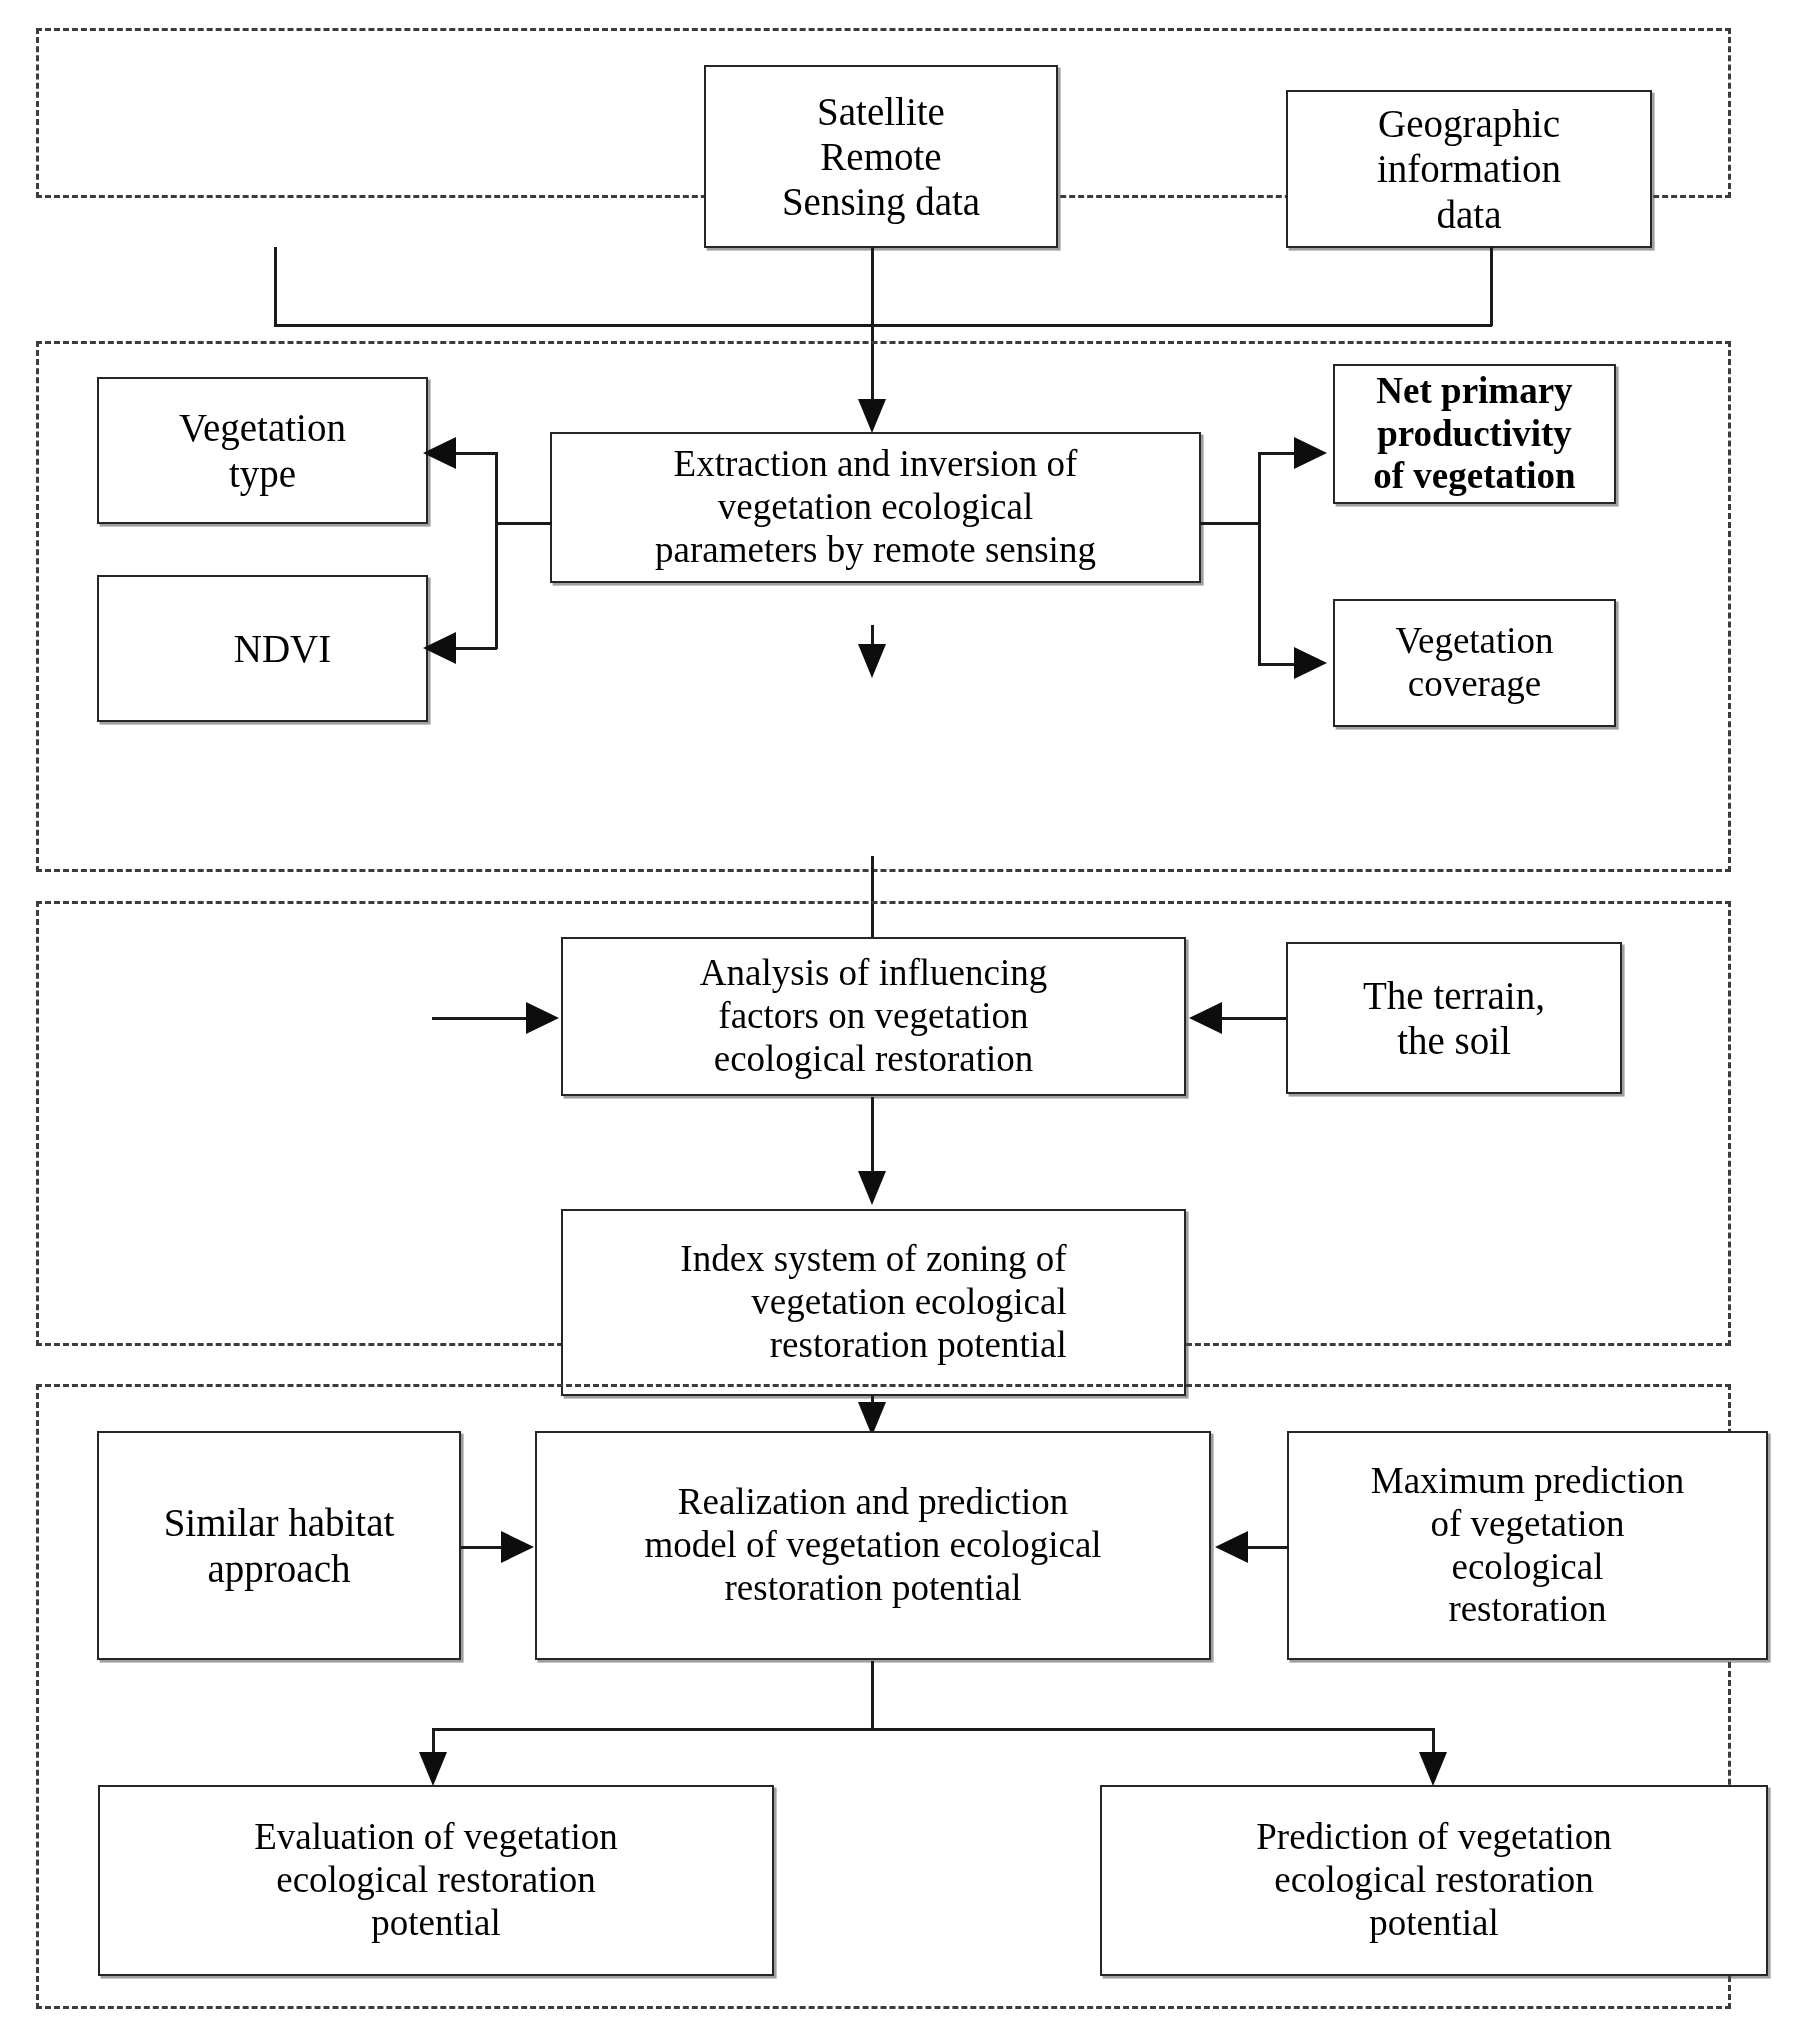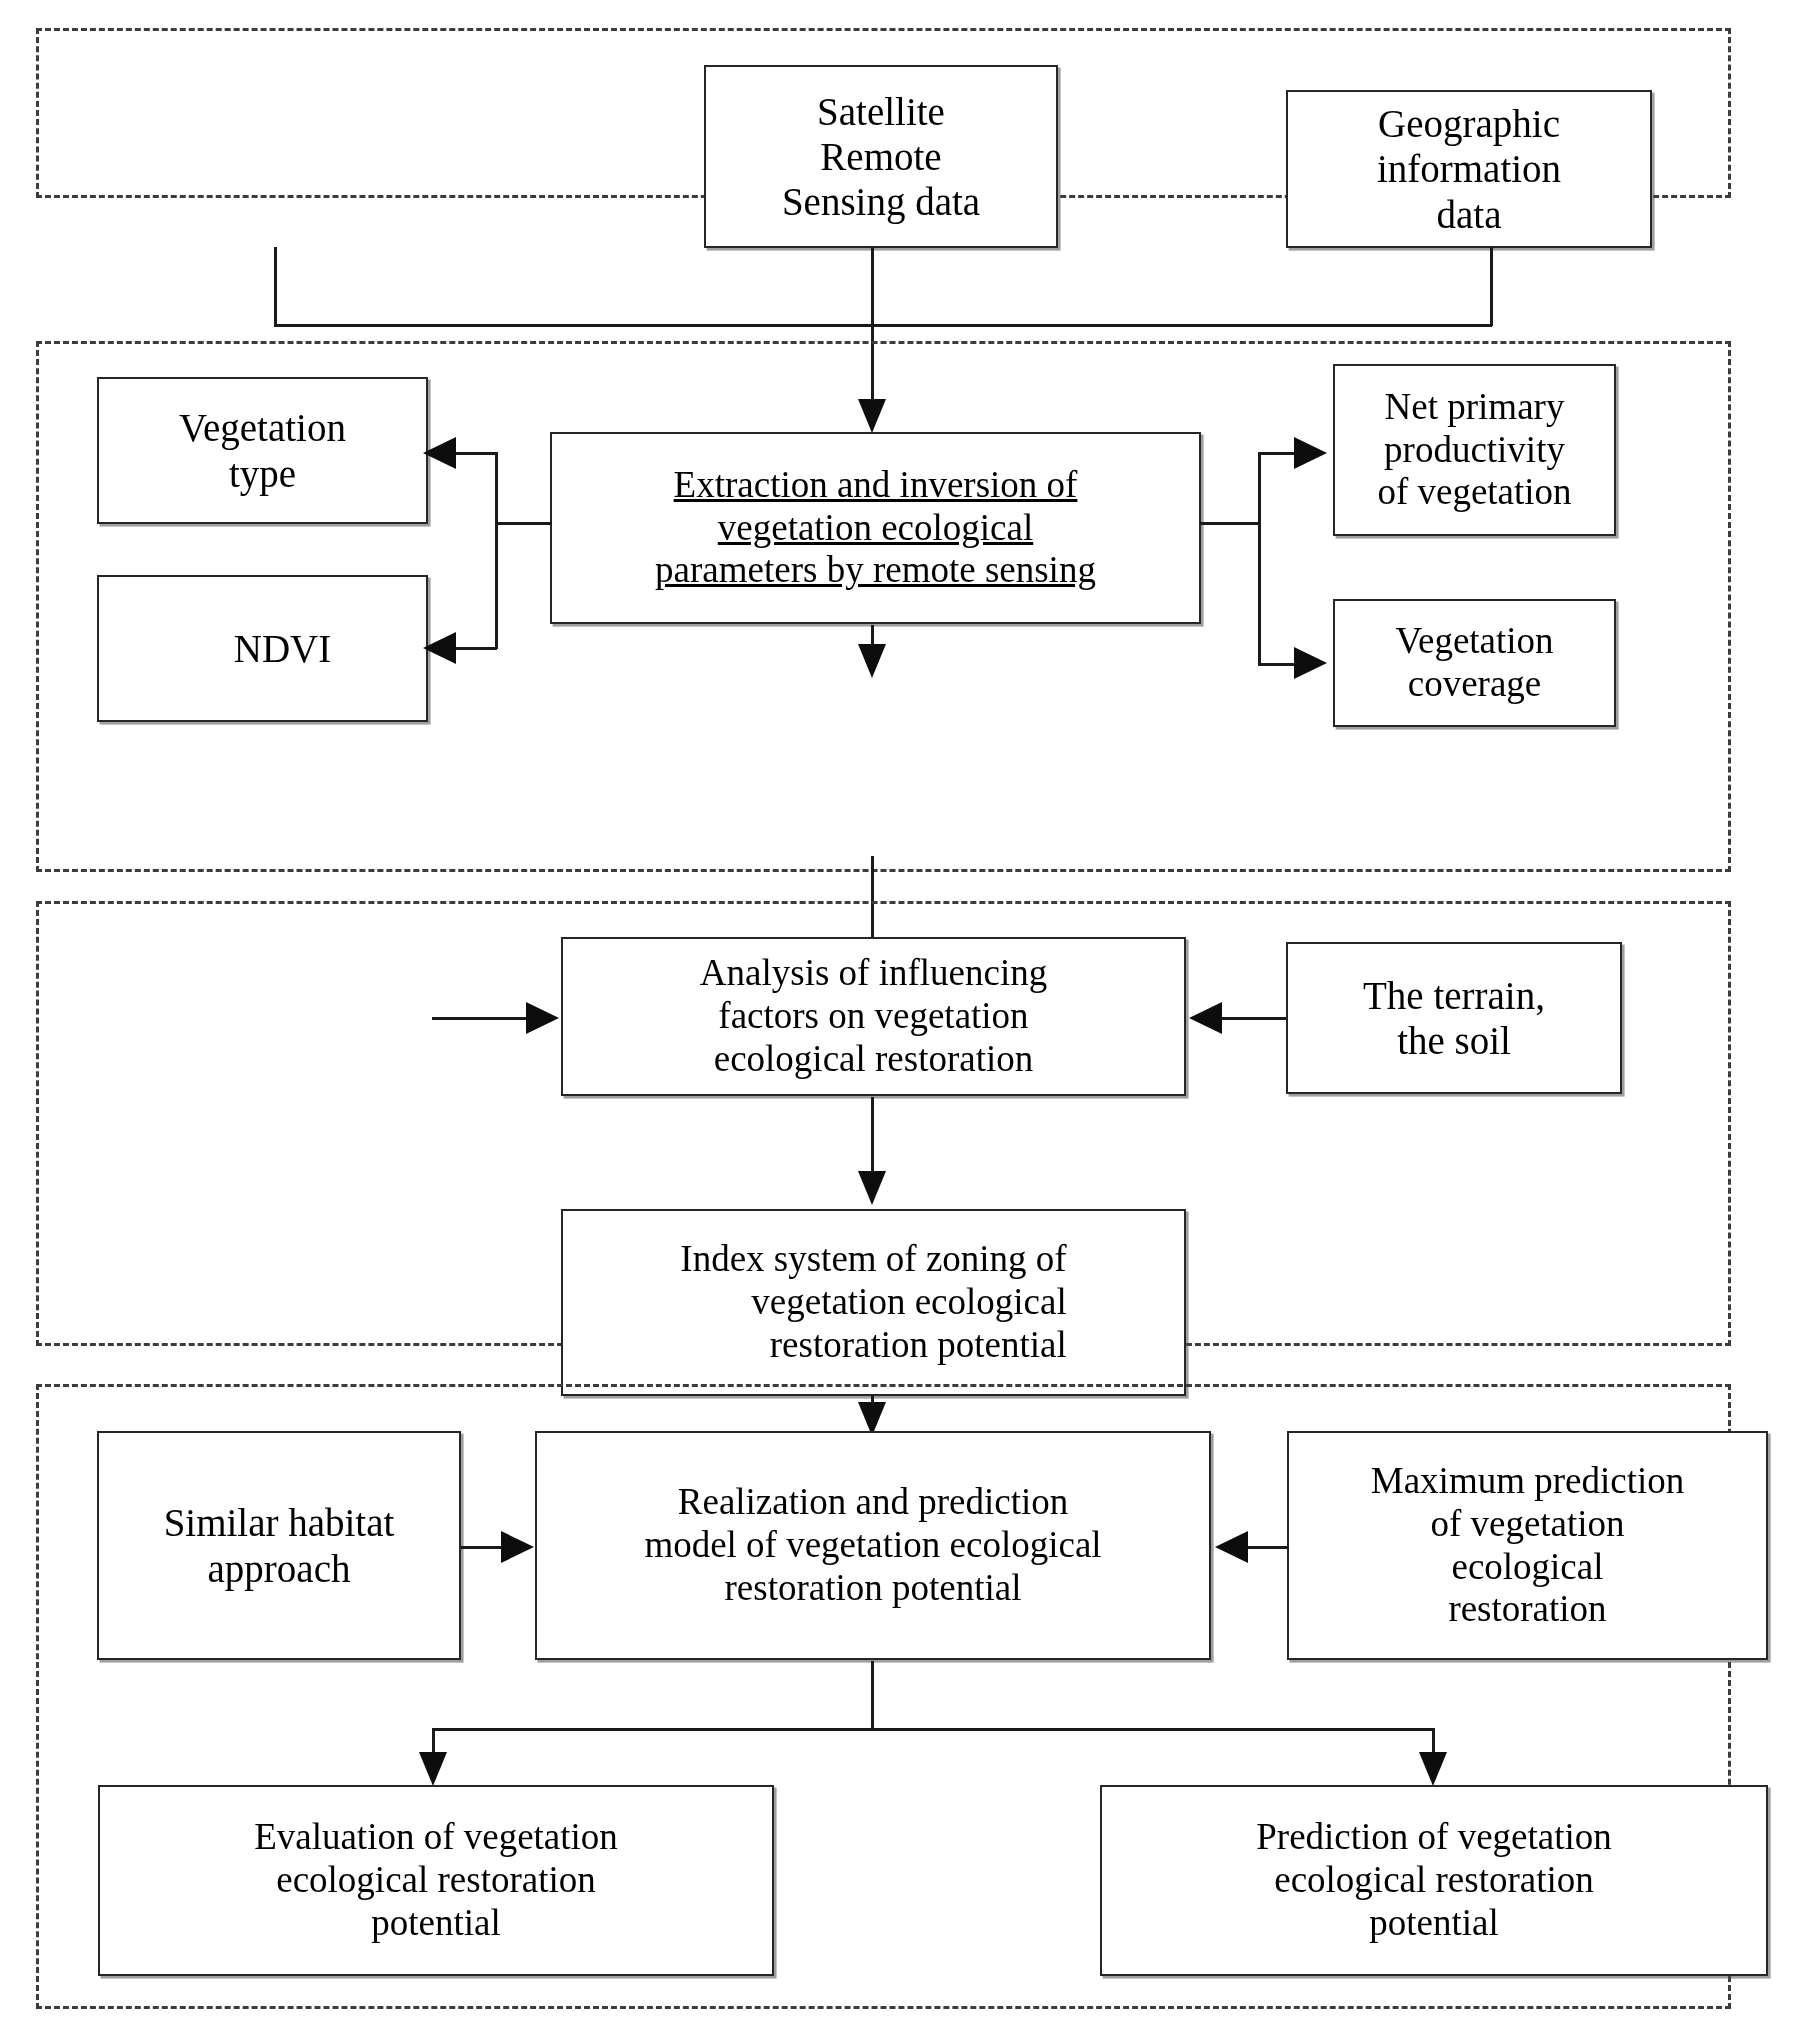--- a/index.html
+++ b/index.html
@@ -58,27 +58,27 @@
 
   <div class="node f40" style="left:97px;top:377px;width:331px;height:147px;">
     <span style="white-space:pre-line;">Vegetation
 type</span>
   </div>
 
   <div class="node f40" style="left:97px;top:575px;width:331px;height:147px;padding-left:40px;">
     <span style="white-space:pre-line;">NDVI</span>
   </div>
 
-  <div class="node f38" style="left:550px;top:432px;width:651px;height:192px;text-decoration:underline;">
+  <div class="node f38" style="left:550px;top:432px;width:651px;height:151px;">
     <span style="white-space:pre-line;">Extraction and inversion of
 vegetation ecological
 parameters by remote sensing</span>
   </div>
 
-  <div class="node f38" style="left:1333px;top:364px;width:283px;height:172px;">
+  <div class="node f38" style="left:1333px;top:364px;width:283px;height:140px;font-weight:bold;">
     <span style="white-space:pre-line;">Net primary
 productivity
 of vegetation</span>
   </div>
 
   <div class="node f38" style="left:1333px;top:599px;width:283px;height:128px;">
     <span style="white-space:pre-line;">Vegetation
 coverage</span>
   </div>
 

